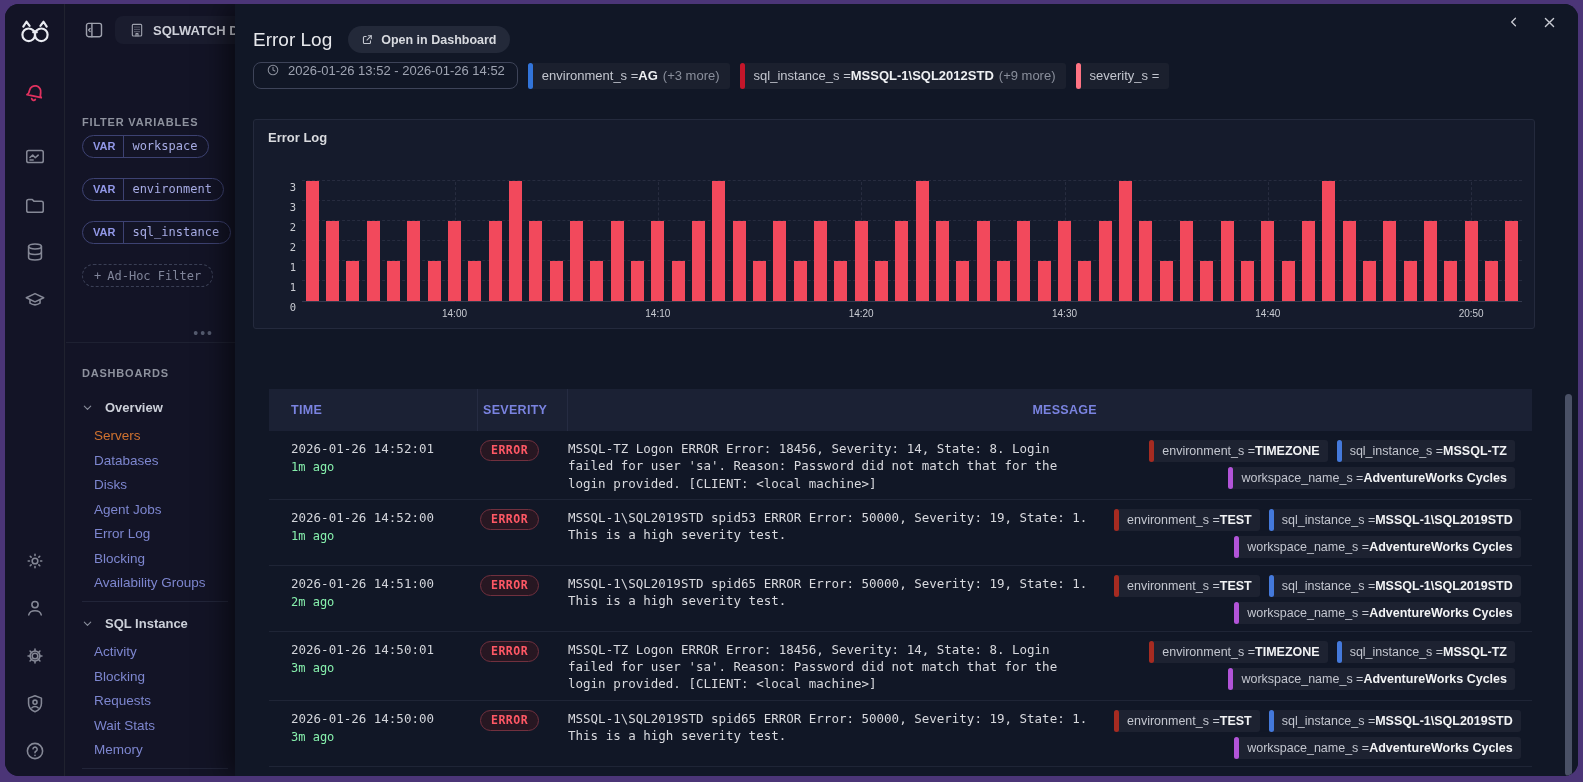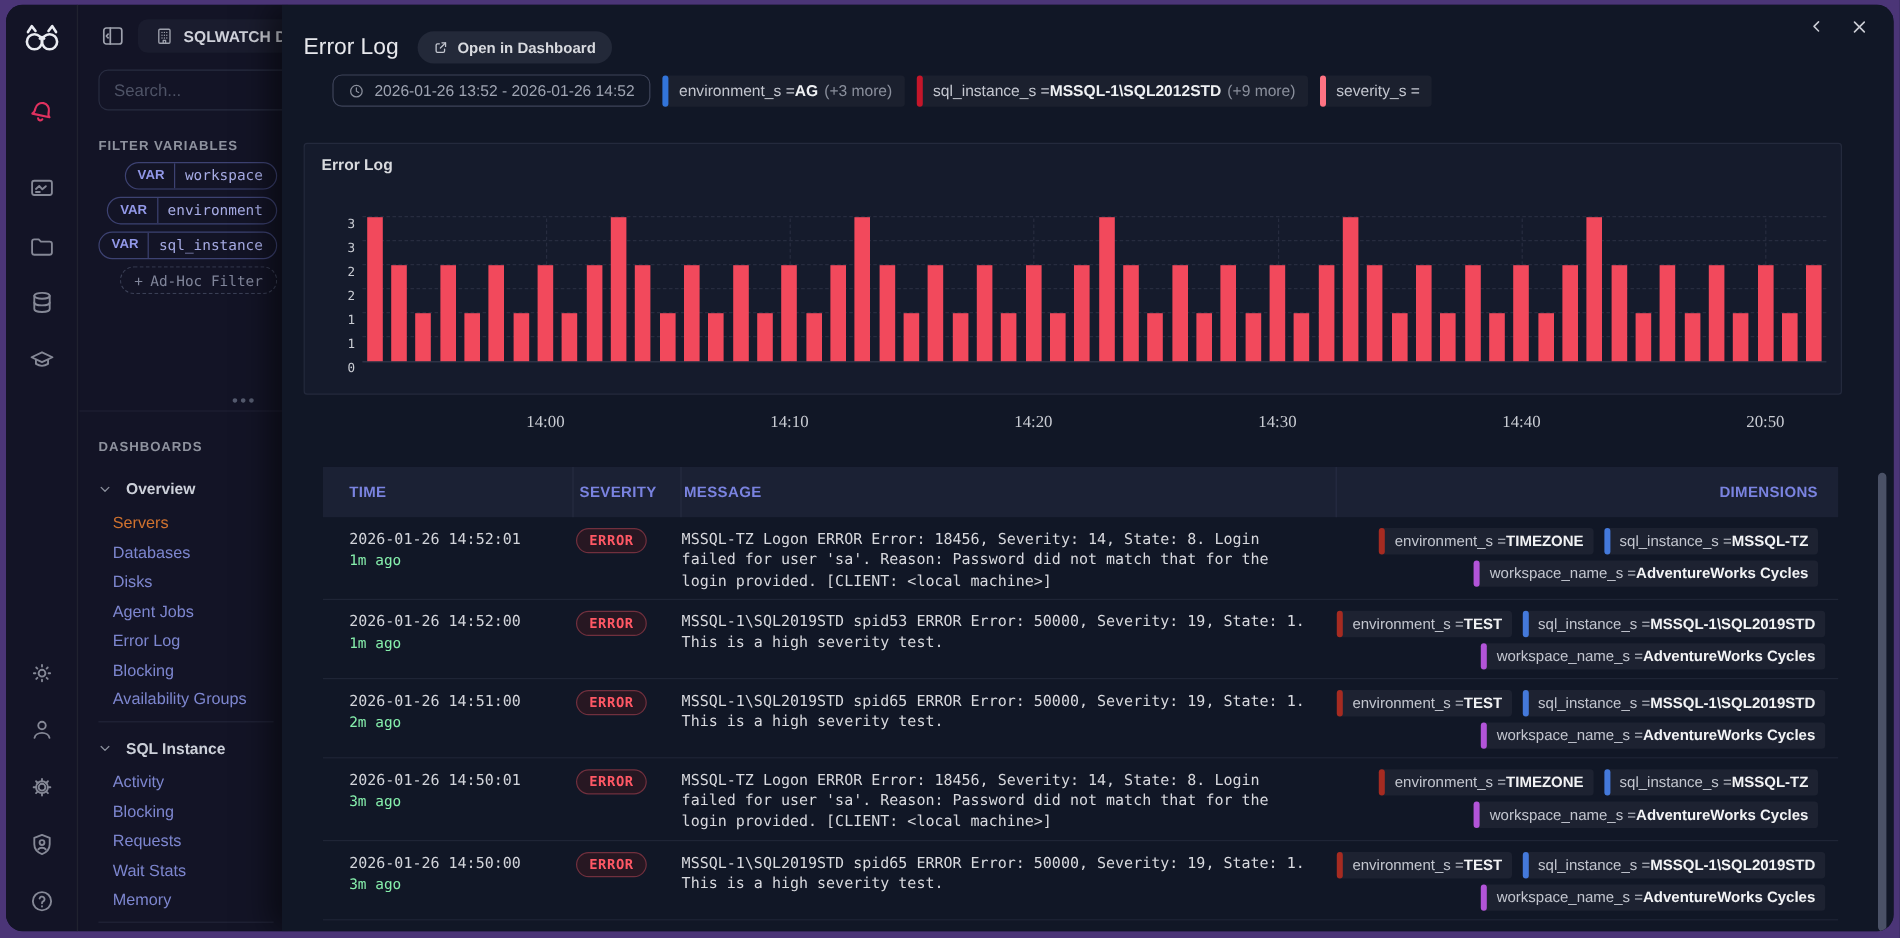--- a/index.html
+++ b/index.html
@@ -21,21 +21,21 @@
   #sb-topbar{position:absolute;left:15px;top:12px;display:flex;align-items:center;gap:8px;width:300px;}
   #collapse-btn{width:26px;height:26px;display:flex;align-items:center;justify-content:center;color:#9ea1ad;cursor:pointer;}
   #ws-tab{display:flex;align-items:center;gap:8px;background:#1a1c2e;border-radius:8px;height:28px;padding:0 14px;
     color:#cfd1da;font-size:13px;font-weight:bold;white-space:nowrap;cursor:pointer;}
   #ws-tab svg{color:#9ea1ad;}
   #sb-search{position:absolute;left:16px;top:54px;width:210px;height:34px;background:transparent;
     border:1px solid #282c40;border-radius:8px;color:#c8cad2;font-size:14px;padding:0 12px;outline:none;}
   #sb-search::placeholder{color:#4e5366;}
   .sb-heading{position:absolute;left:16px;font-size:11px;font-weight:bold;letter-spacing:.8px;color:#8e929e;}
   #filter-vars-heading{top:112px;}
-  #filter-variables-list{position:absolute;left:16px;top:131px;display:flex;flex-direction:column;align-items:flex-end;gap:6px;}
+  #filter-variables-list{position:absolute;left:16px;top:131px;display:flex;flex-direction:column;align-items:flex-start;gap:20px;}
   .var-pill{display:inline-flex;align-items:center;height:23px;border:1px solid #3d4272;border-radius:12px;cursor:pointer;overflow:hidden;}
   .var-pill .var-tag{padding:0 8px 0 10px;font-size:11px;font-weight:bold;color:#9298e8;border-right:1px solid #3d4272;line-height:21px;}
   .var-pill .var-name{padding:0 11px 0 8px;font-family:"DejaVu Sans Mono",monospace;font-size:12px;color:#a7ace5;line-height:21px;}
   #adhoc-pill{display:inline-flex;align-items:center;gap:6px;height:23px;border:1px dashed #3a3f55;border-radius:12px;
     padding:0 11px;color:#80859a;font-family:"DejaVu Sans Mono",monospace;font-size:12px;cursor:pointer;}
   #sb-dots{position:absolute;right:26px;top:324px;color:#545a6e;font-size:14px;letter-spacing:2px;cursor:pointer;line-height:10px;}
   #sb-divider-top{position:absolute;left:0;top:338px;width:100%;border-top:1px solid #1e2132;}
   #dashboards-heading{top:363px;}
   #nav{position:absolute;left:0;top:382px;width:100%;padding:0 12px 0 16px;}
   .nav-group-header{display:flex;align-items:center;gap:10px;margin:14px 0 12px;color:#ccd0d9;font-size:13px;font-weight:bold;cursor:pointer;}
@@ -50,43 +50,43 @@
     box-shadow:-10px 0 24px rgba(0,0,0,.5);}
   #drawer-header{position:absolute;left:18px;top:22px;display:flex;align-items:center;gap:16px;}
   #drawer-title{font-size:19px;font-weight:500;color:#e7e8ec;}
   #open-dash-btn{display:inline-flex;align-items:center;gap:7px;background:#232939;border-radius:14px;height:27px;
     padding:0 13px;color:#d8dadf;font-size:12.5px;font-weight:bold;cursor:pointer;}
   #open-dash-btn svg{color:#c3c6cf;}
   #drawer-corner-icons{position:absolute;right:20px;top:9px;display:flex;align-items:center;gap:17px;color:#c9cbd3;}
   #drawer-corner-icons .cicon{width:18px;height:18px;cursor:pointer;display:flex;align-items:center;justify-content:center;}
 
   #filter-row{position:absolute;left:18px;top:58px;display:flex;align-items:center;gap:10px;}
-  #time-range-pill{display:inline-flex;align-items:center;gap:8px;height:27px;border:1px solid #3e4459;border-radius:8px;
-    padding:0 12px;color:#9fa4b2;font-size:13px;cursor:pointer;white-space:nowrap;margin-left:24px;}
+  #time-range-pill{display:inline-flex;gap:8px;height:27px;border:1px solid #3e4459;border-radius:8px;
+    padding:0 12px;color:#9fa4b2;font-size:13px;cursor:pointer;white-space:nowrap;}
   #time-range-pill svg{color:#8a8f9c;}
   .filter-pill{display:inline-flex;align-items:center;height:26px;background:#1b202e;border-radius:3px;
     padding:0 10px 0 0;font-size:13px;color:#c3c6cf;cursor:pointer;white-space:nowrap;}
   .filter-pill .cbar{width:5px;align-self:stretch;border-radius:3px;margin-right:9px;}
   .filter-pill b{color:#eef0f3;font-weight:bold;}
   .filter-pill .extra{color:#8a8f9c;margin-left:5px;}
 
   
   #chart-panel{position:absolute;left:18px;right:43px;top:115px;height:210px;background:#151b2c;
     border:1px solid #242a3d;border-radius:3px;padding:10px 14px;}
   #chart-panel-title{font-size:13px;font-weight:bold;color:#d8dade;}
   #chart{position:absolute;left:14px;right:10px;top:62px;height:138px;}
   #plot{position:absolute;left:34px;right:2px;top:0;height:120px;border-bottom:1px solid #343a4e;}
   .hgrid{position:absolute;left:0;right:0;border-top:1px dashed #272c3f;}
   .vgrid{position:absolute;top:0;height:120px;border-left:1px dashed #272c3f;}
   .bar-slot{position:absolute;bottom:0;height:120px;display:flex;align-items:flex-end;}
   .bar{width:100%;background:#F2495C;}
   .ylabel{position:absolute;right:calc(100% - 28px);transform:translateY(6px);font-family:"DejaVu Sans Mono",monospace;
     font-size:10.5px;color:#c9ccd3;text-align:right;width:20px;}
-  .xlabel{position:absolute;top:126px;transform:translateX(-50%);font-family:Liberation Serif, serif;
-    font-size:14px;color:#c9ccd3;margin-top:37px;}
+  .xlabel{position:absolute;top:126px;transform:translateX(-50%);font-family:Liberation Sans, sans-serif;
+    font-size:10px;color:#c9ccd3;}
 
   
   #log-search{position:absolute;left:33px;right:47px;top:331px;height:35px;background:transparent;
     border:1px solid #272d41;border-radius:3px;color:#c8cad2;font-size:14px;padding:0 13px;outline:none;}
   #log-search::placeholder{color:#565c6e;}
 
   
   #log-table{position:absolute;left:34px;right:46px;top:385px;bottom:0;overflow:hidden;}
   .tbl-header{display:grid;grid-template-columns:209px 90px 546px 1fr;background:#1b2134;height:42px;align-items:center;}
   .tbl-header .hcell{font-size:12.5px;font-weight:bold;color:#7a83e0;letter-spacing:.3px;height:100%;display:flex;align-items:center;
@@ -204,21 +204,20 @@
       </div>
       <div id="ws-tab">
         <svg width="16" height="16" viewBox="0 0 24 24" fill="none" stroke="currentColor" stroke-width="1.7" stroke-linecap="round" stroke-linejoin="round">
           <rect x="5" y="3.5" width="14" height="17.5" rx="1.5"></rect>
           <path d="M9 7.5 h.01 M12 7.5 h.01 M15 7.5 h.01 M9 11 h.01 M12 11 h.01 M15 11 h.01 M9 14.5 h.01 M12 14.5 h.01 M15 14.5 h.01"></path>
           <path d="M10.5 21 v-3.5 h3 V21"></path>
         </svg>
         <span>SQLWATCH DE</span>
       </div>
     </div>
-    <input id="sb-search" type="text" placeholder="Search..." style="">
     <div class="sb-heading" id="filter-vars-heading">FILTER VARIABLES</div>
     <div id="filter-variables-list">
         <div class="var-pill">
           <span class="var-tag">VAR</span>
           <span class="var-name">workspace</span>
         </div>
         <div class="var-pill">
           <span class="var-tag">VAR</span>
           <span class="var-name">environment</span>
         </div>
@@ -532,21 +531,20 @@
           </div>
       </div>
     </div>
 
 
     <div id="log-table">
       <div class="tbl-header">
         <div class="hcell c-time">TIME</div>
         <div class="hcell c-sev">SEVERITY</div>
         <div class="hcell c-msg">MESSAGE</div>
-        <div class="hcell">DIMENSIONS</div>
       </div>
       <div id="tbl-body">
           <div class="tbl-row">
             <div class="cell-time">
               <div>2026-01-26 14:52:01</div>
               <div class="ago">1m ago</div>
             </div>
             <div class="cell-sev"><span class="sev-badge">ERROR</span></div>
             <div class="cell-msg">MSSQL-TZ Logon ERROR Error: 18456, Severity: 14, State: 8. Login failed for user 'sa'. Reason: Password did not match that for the login provided. [CLIENT: &lt;local machine&gt;]</div>
             <div class="cell-dims">

